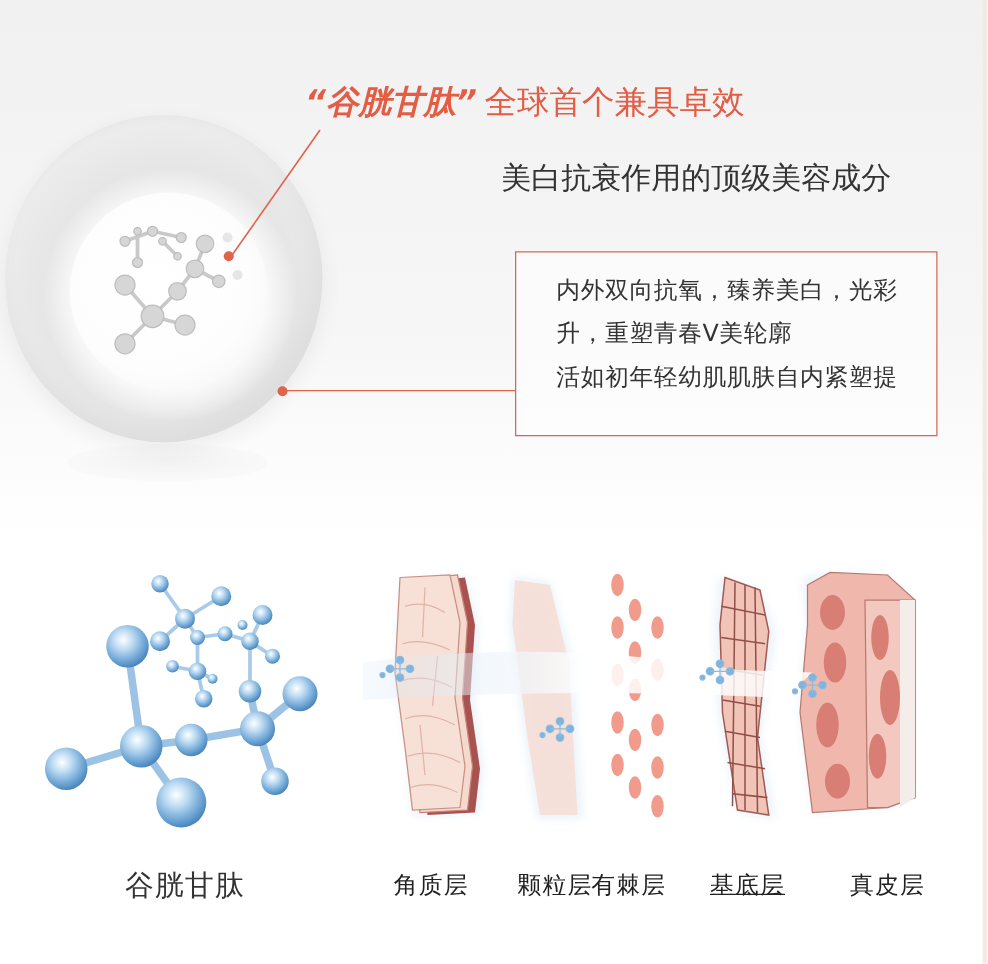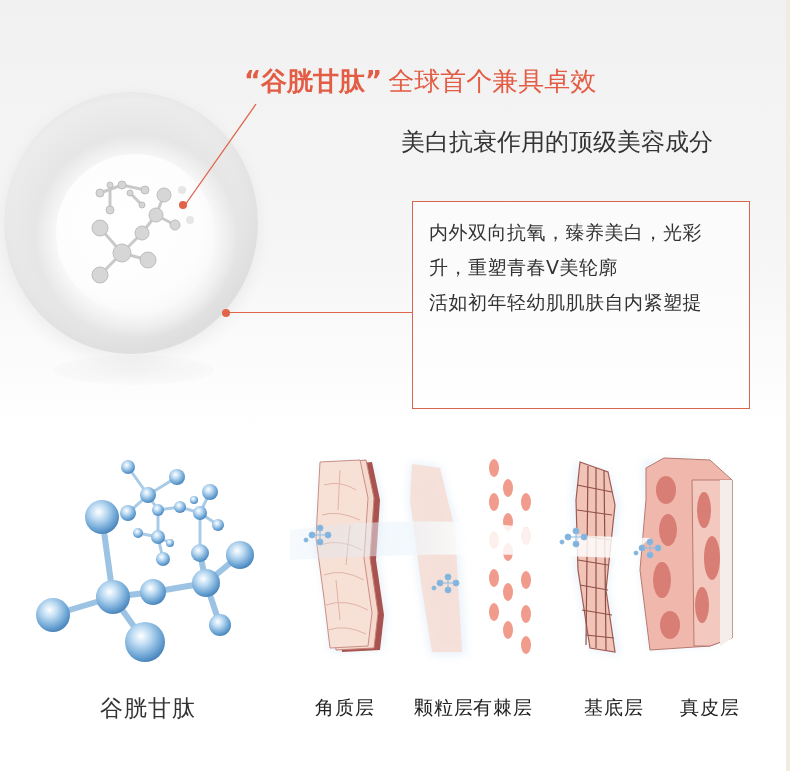--- a/index.html
+++ b/index.html
@@ -8,25 +8,25 @@
   .bottom{position:absolute;left:0;top:430px;width:790px;height:341px;background:#ffffff;}
   .right-edge{position:absolute;right:0;top:0;width:4px;height:771px;background:#f3ebe1;}
 
   .sphere{position:absolute;left:4px;top:92px;width:254px;height:262px;border-radius:50%;
     background:radial-gradient(circle at 52% 55%,#ffffff 0%,#fbfbfb 38%,#e6e6e6 52%,#ececec 70%,#dedede 92%,#e9e9e9 100%);
     box-shadow:0 6px 18px rgba(0,0,0,0.06), inset -6px -10px 20px rgba(0,0,0,0.05);}
   .sphere-core{position:absolute;left:52px;top:62px;width:158px;height:158px;border-radius:50%;background:radial-gradient(circle at 45% 45%,#ffffff 0%,#fdfdfd 60%,#f2f2f2 100%);}
   .reflection{position:absolute;left:54px;top:355px;width:160px;height:30px;border-radius:50%;background:radial-gradient(ellipse at center,rgba(0,0,0,0.04),rgba(0,0,0,0));}
 
   .title1{position:absolute;left:244px;top:64px;font-size:26px;color:#e35c44;white-space:nowrap;letter-spacing:0px;}
-  .title1 .q{font-weight:bold;}
+  .title1 .q{font-weight:bold;font-style:italic;}
   .title1 .rest{margin-left:6px;}
   .title2{position:absolute;left:401px;top:126px;font-size:24px;color:#333333;white-space:nowrap;font-family:"DejaVu Serif","Liberation Serif",serif;}
 
-  .callout{position:absolute;left:412px;top:201px;width:338px;height:208px;border:1px solid #d8664f;background:rgba(255,255,255,0.55);box-sizing:border-box;padding:13px 14px 0 16px;}
+  .callout{position:absolute;left:412px;top:201px;width:338px;height:148px;border:1px solid #d8664f;background:rgba(255,255,255,0.55);box-sizing:border-box;padding:13px 14px 0 32px;}
   .callout p{margin:0;font-size:19px;line-height:35px;color:#333333;letter-spacing:0.5px;}
 
   .line{position:absolute;background:#e0634a;}
   .dot{position:absolute;width:8px;height:8px;border-radius:50%;background:#e0634a;}
 
   .mol-label{position:absolute;left:100px;top:693px;font-size:23px;color:#333333;letter-spacing:1px;}
   .layer-label{position:absolute;top:695px;font-size:19px;color:#222222;letter-spacing:1px;white-space:nowrap;}
 
   svg{position:absolute;}
 </style>
@@ -281,14 +281,14 @@
         <circle cx="346" cy="113" r="2"></circle>
         <line x1="352" y1="108" x2="368" y2="108"></line>
         <line x1="360" y1="102" x2="360" y2="115"></line>
       </g>
   </g>
 </svg>
 
 <div class="layer-label" style="left:315px;font-family:Liberation Mono, monospace;">角质层</div>
 <div class="layer-label" style="left:414px;font-family:Liberation Mono, monospace;">颗粒层</div>
 <div class="layer-label" style="left:473px;">有棘层</div>
-<div class="layer-label" style="left:584px;">基底层</div>
+<div class="layer-label" style="left:568px;text-decoration:underline;">基底层</div>
 <div class="layer-label" style="left:680px;">真皮层</div>
 
 </body></html>

